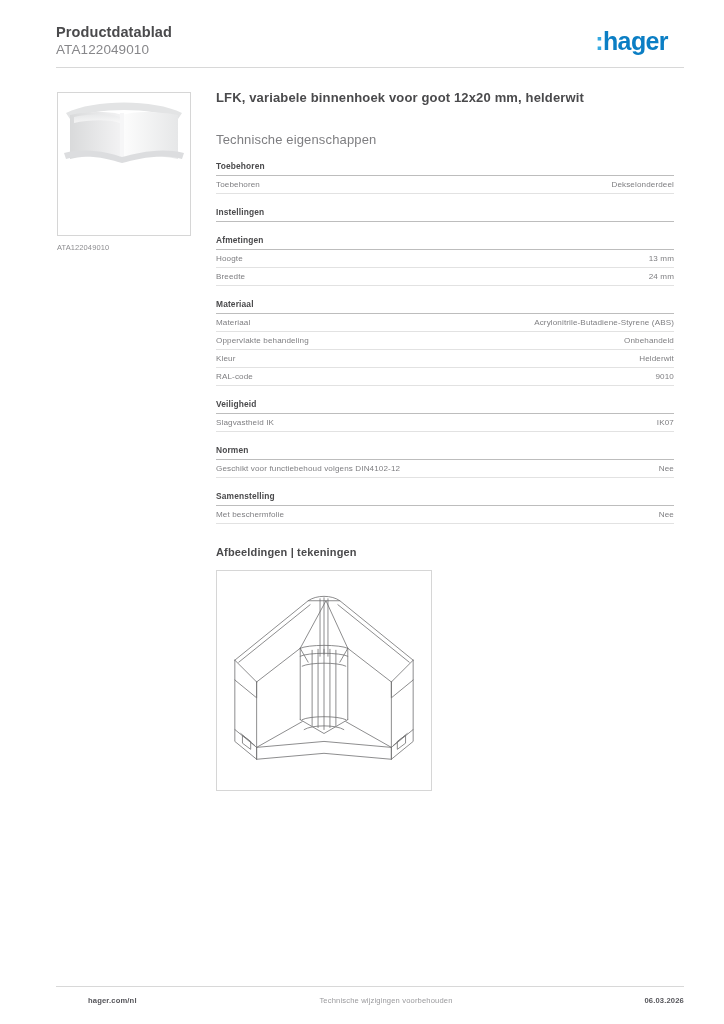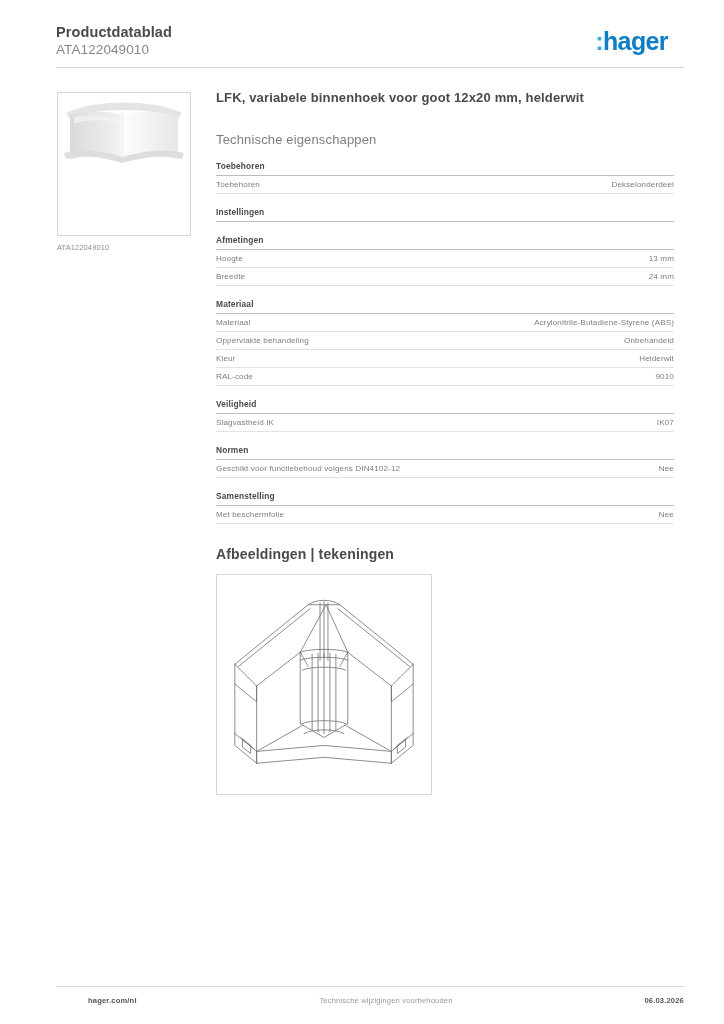--- a/index.html
+++ b/index.html
@@ -131,21 +131,21 @@
     padding: 3.5px 0 3.5px 0;
     font-size: 8.1px;
     letter-spacing: .12px;
     line-height: 10px;
   }
   .spec-key   { color: #7e7e81; white-space: nowrap; }
   .spec-value { color: #7e7e81; text-align: right; white-space: nowrap; padding-left: 12px; }
 
   
   .drawings-label {
-    font-size: 14px;
+    font-size: 11px;
     font-weight: bold;
     color: #4a4a4c;
     letter-spacing: .15px;
     margin: 22px 0 12px 0;
   }
   .drawing-box {
     width: 216px;
     height: 221px;
     border: 1px solid #d6d6d6;
     background: #ffffff;

